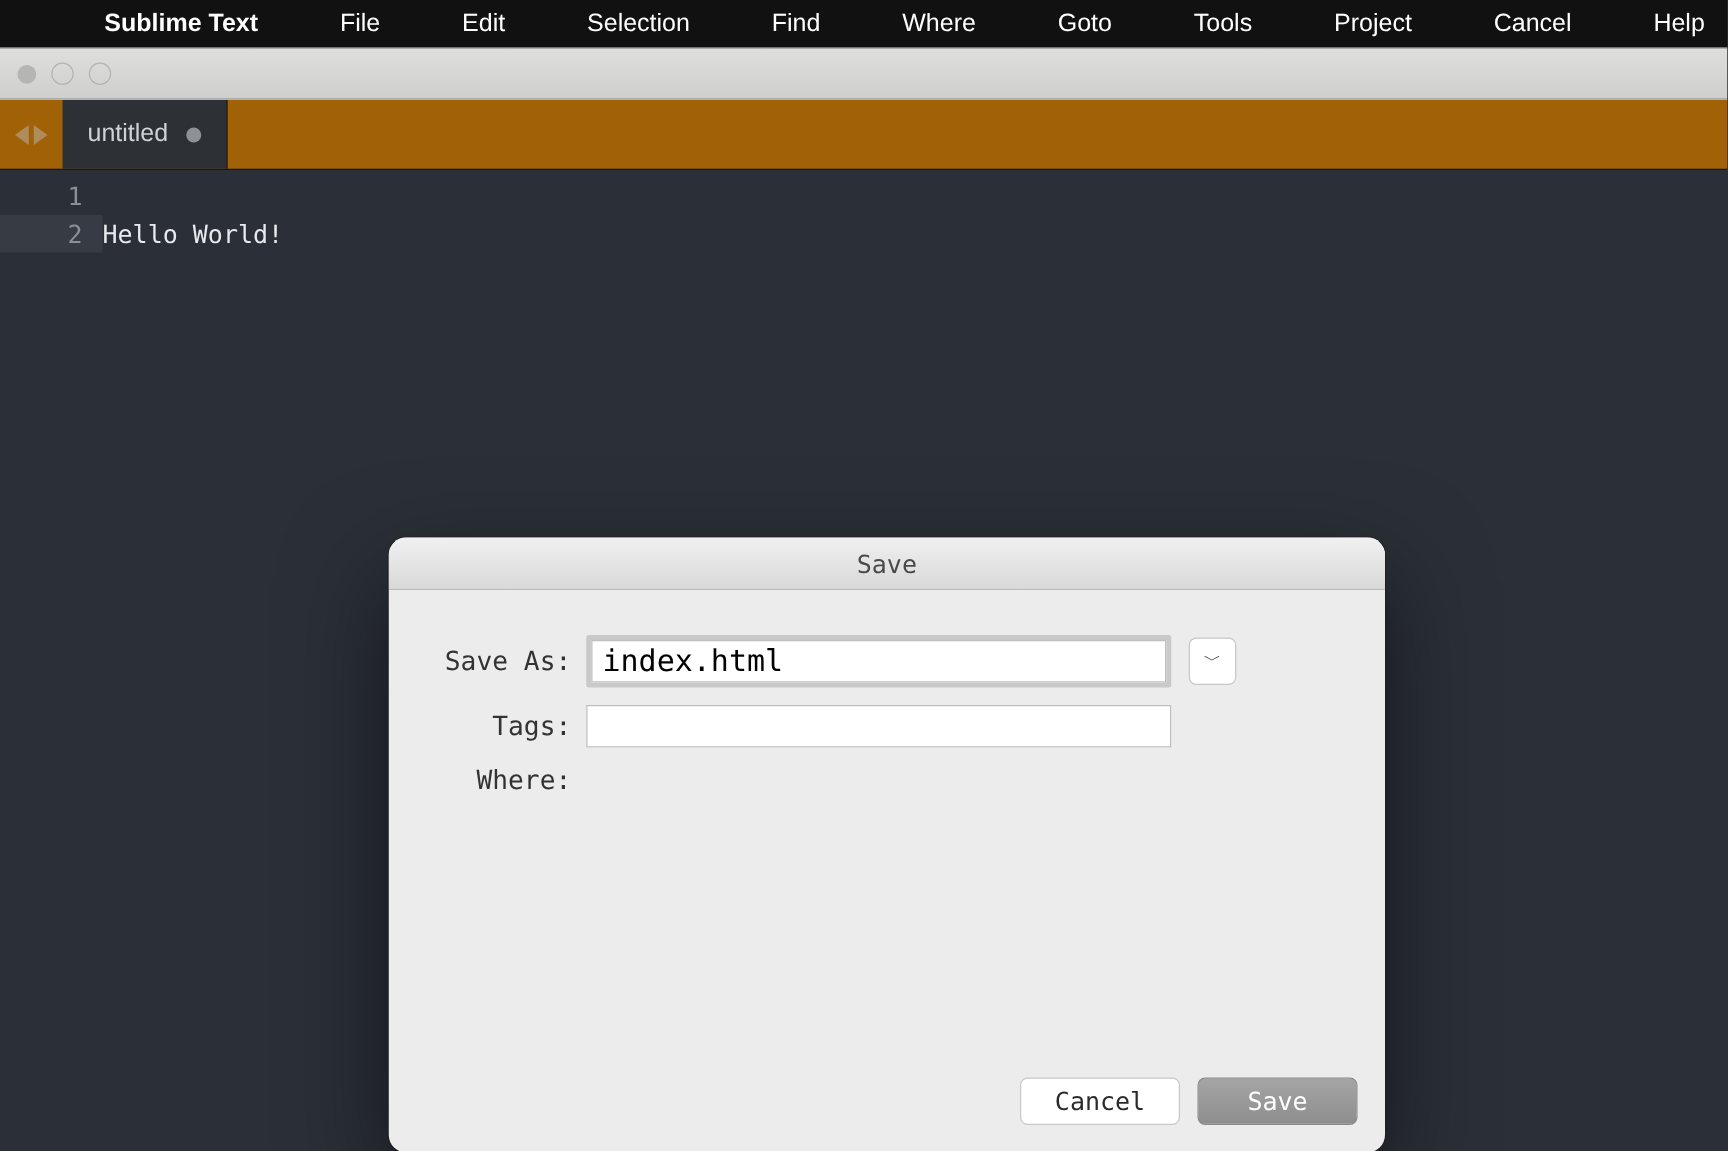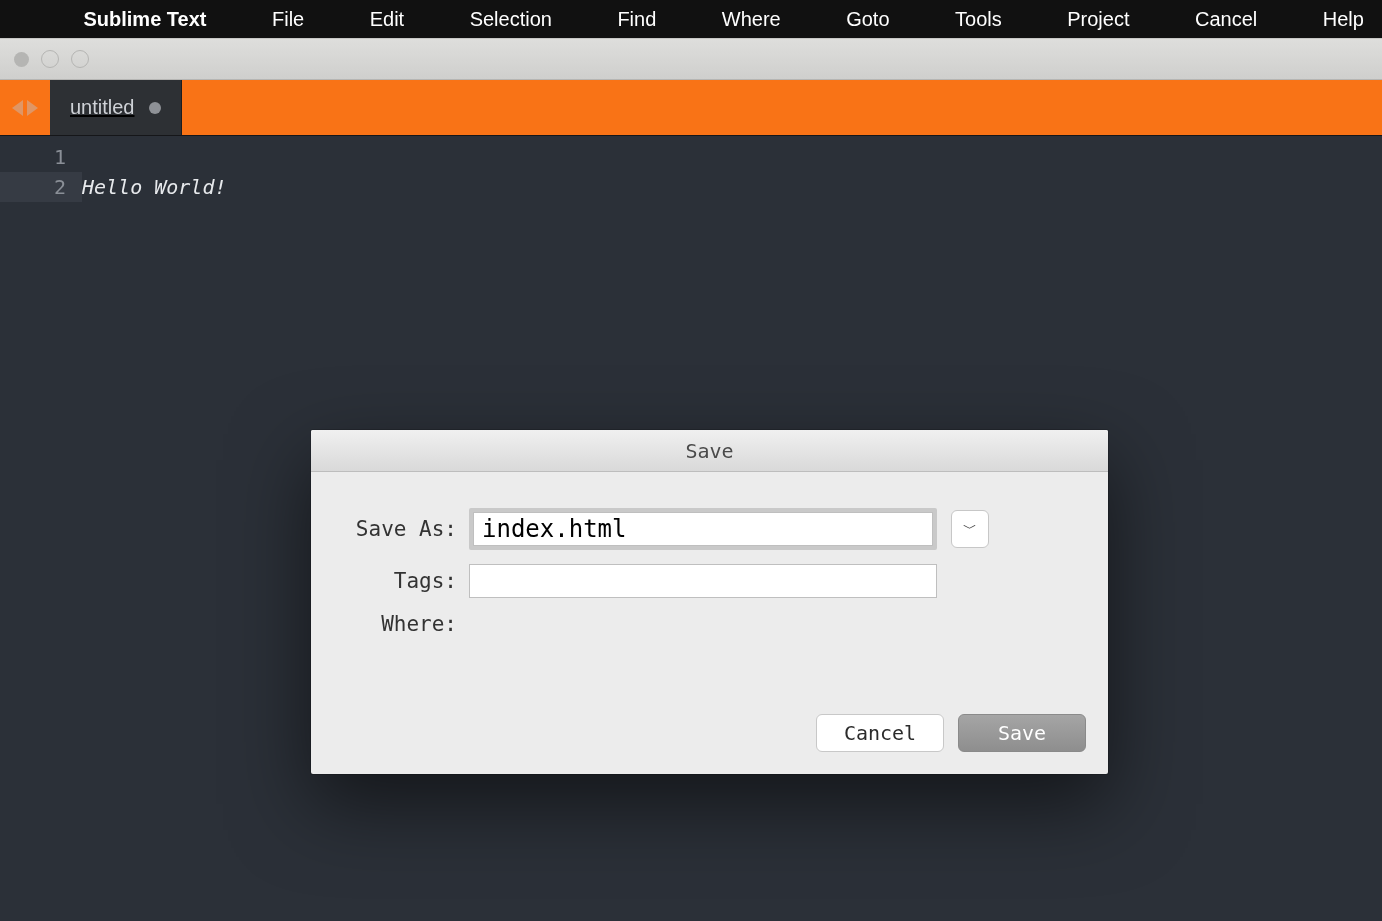--- a/index.html
+++ b/index.html
@@ -37,25 +37,24 @@
     width: 18px; height: 18px;
     border-radius: 50%;
     border: 1.2px solid #b5b5b3;
     background: transparent;
   }
   .traffic.dot { width: 15px; height: 15px; background:#b5b5b3; border:none; margin-left:2px; }
 
   
   .tabbar {
     height: 56px;
-    background: #f97316;
+    background: #a16207;
     display: flex;
     align-items: stretch;
     border-bottom: 1px solid #151619;
-    text-decoration: underline;
   }
   .tab-nav {
     display: flex; align-items: center; gap: 4px;
     padding: 0 12px;
   }
   .tab-nav .tri {
     width: 0; height: 0;
     border-top: 8px solid transparent;
     border-bottom: 8px solid transparent;
     opacity: .45;
@@ -89,29 +88,29 @@
   }
   .gutter {
     width: 82px;
     background: #2b3038;
     color: #8a8f97;
     text-align: right;
     padding: 6px 16px 0 0;
     line-height: 30px;
   }
   .gutter .cur { background:#363b44; display:block; padding-right:16px; margin-right:-16px; }
-  .code { padding-top: 6px; line-height: 30px; white-space: pre; font-style: italic; }
+  .code { padding-top: 6px; line-height: 30px; white-space: pre; }
 
   
   .dialog {
     position: absolute;
     left: 311px; top: 294px;
-    width: 797px; height: 344px;
+    width: 797px; height: 492px;
     background: #ececec;
-    border-radius: 2px;
+    border-radius: 14px;
     box-shadow: 0 30px 80px rgba(0,0,0,.55), 0 0 0 1px rgba(0,0,0,.15);
     overflow: hidden;
   }
   .dialog .titlebar {
     height: 42px;
     background: linear-gradient(#f0f0f0,#d9d9d9);
     border-bottom: 1px solid #bdbdbd;
     display:flex; align-items:center; justify-content:center;
     font-size: 20px; color:#4a4a4a;
   }

